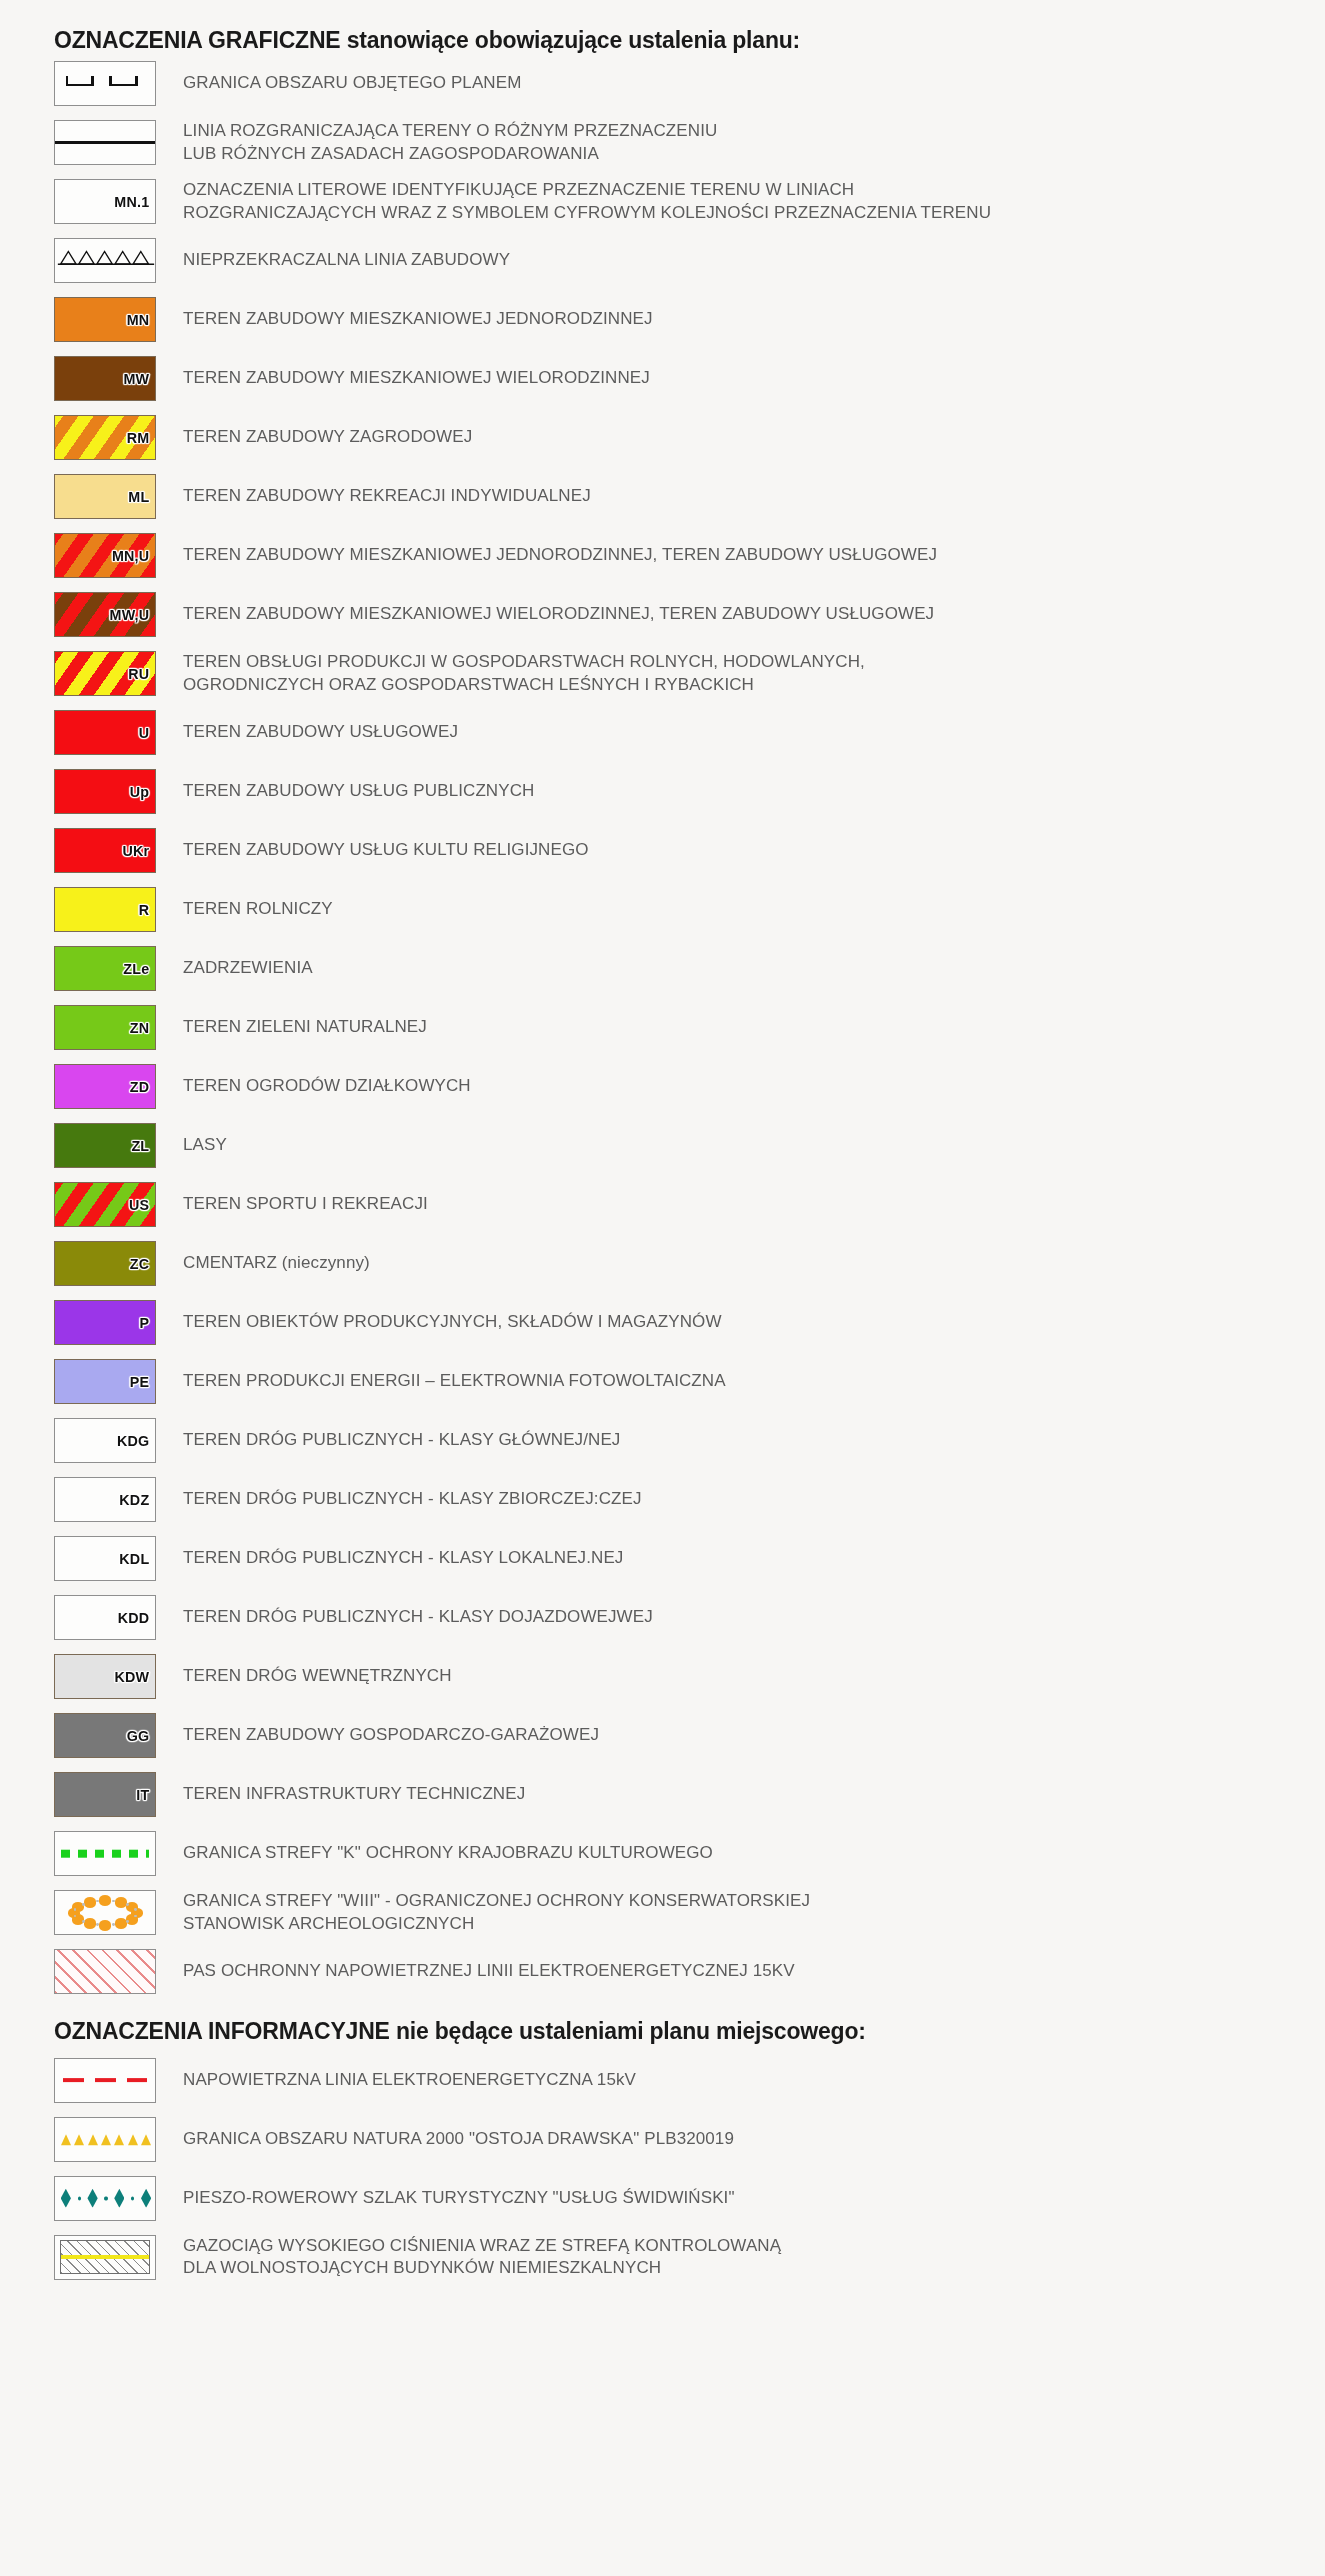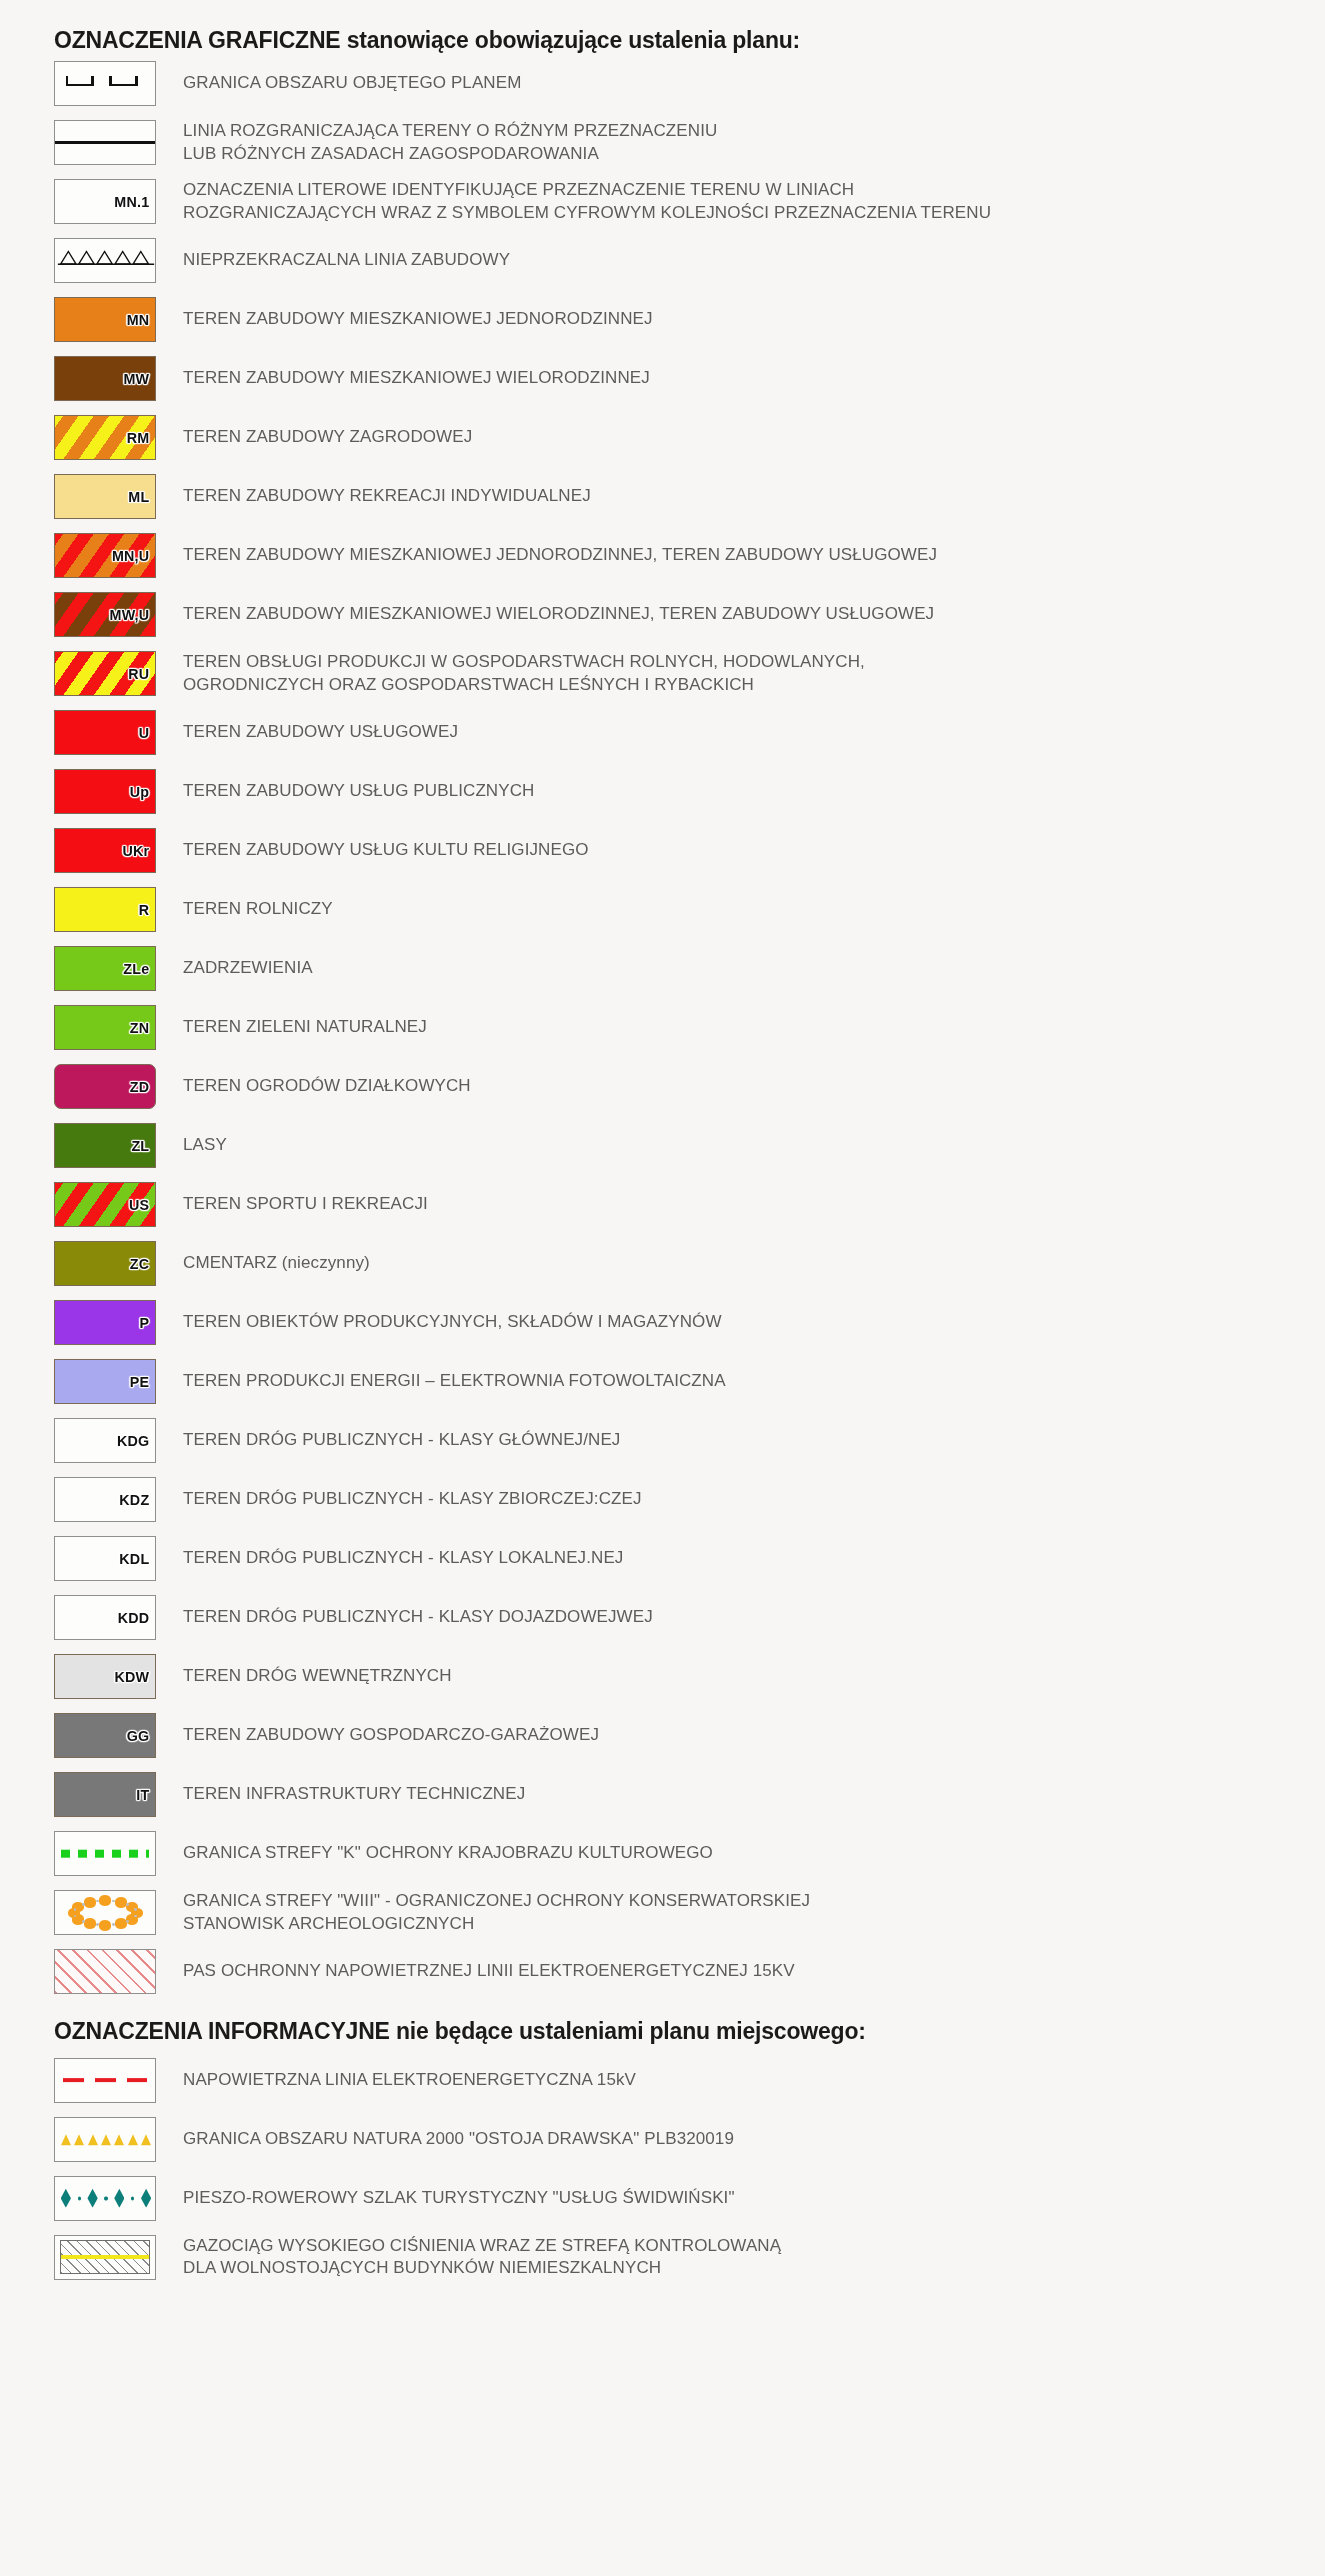--- a/index.html
+++ b/index.html
@@ -296,21 +296,21 @@
       <li class="legend-row">
         <div class="swatch-cell">
           <div class="swatch flat" style="background: rgb(118, 201, 24);">
             <span class="code">ZN</span>
           </div>
         </div>
         <div class="desc"><span>TEREN ZIELENI NATURALNEJ</span></div>
       </li>
       <li class="legend-row">
         <div class="swatch-cell">
-          <div class="swatch flat" style="background: #be185d; border-radius: 7px;">
+          <div class="swatch flat" style="background: #d946ef;">
             <span class="code">ZD</span>
           </div>
         </div>
         <div class="desc"><span>TEREN OGRODÓW DZIAŁKOWYCH</span></div>
       </li>
       <li class="legend-row">
         <div class="swatch-cell">
           <div class="swatch flat" style="background: rgb(70, 121, 14);">
             <span class="code">ZL</span>
           </div>

